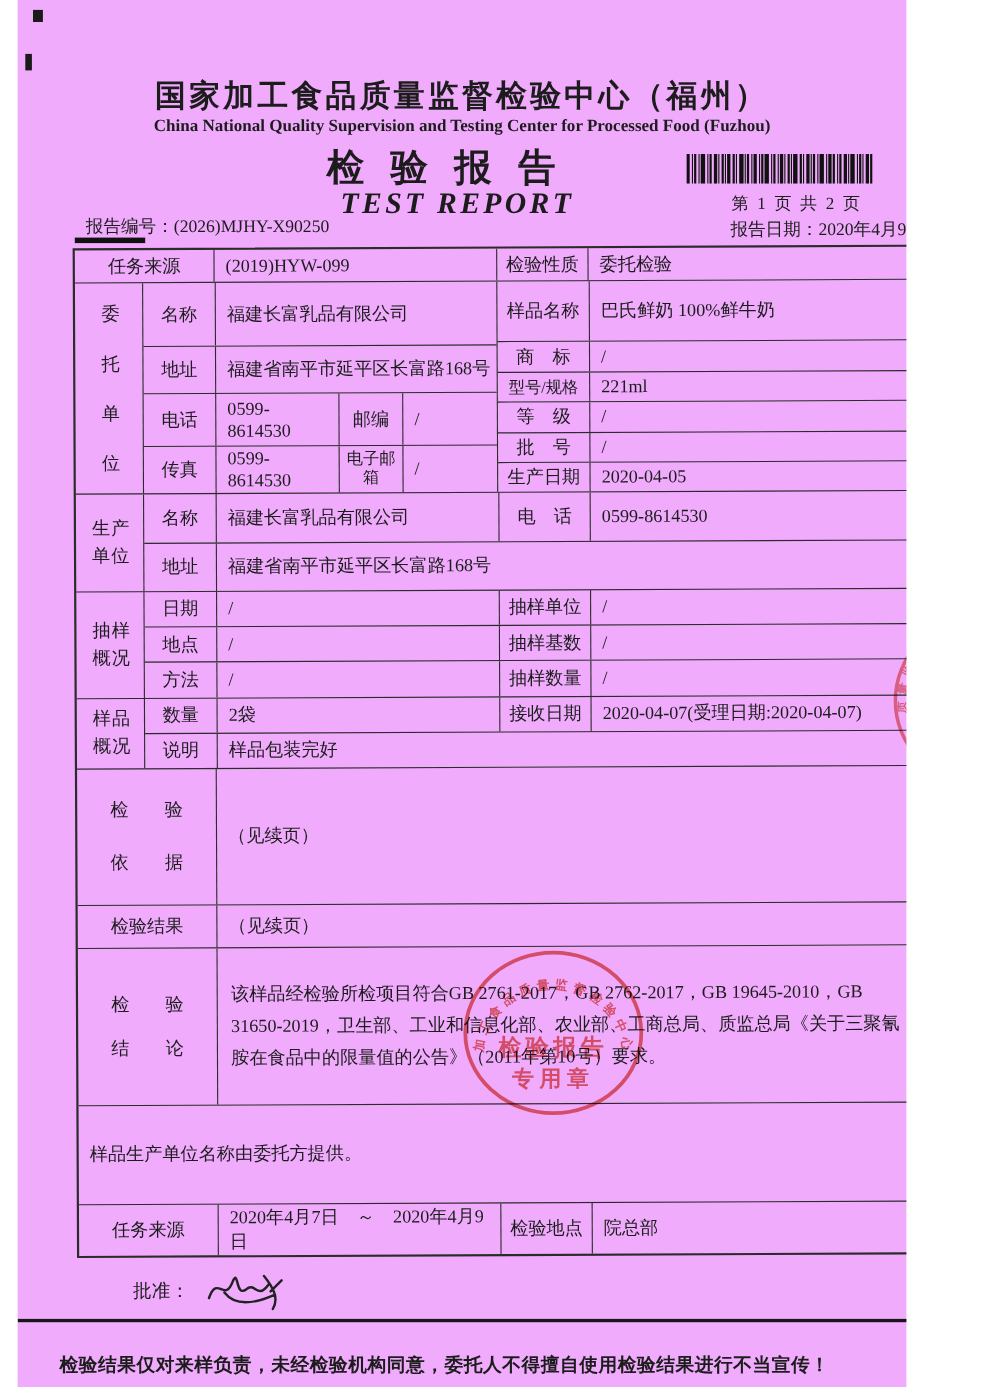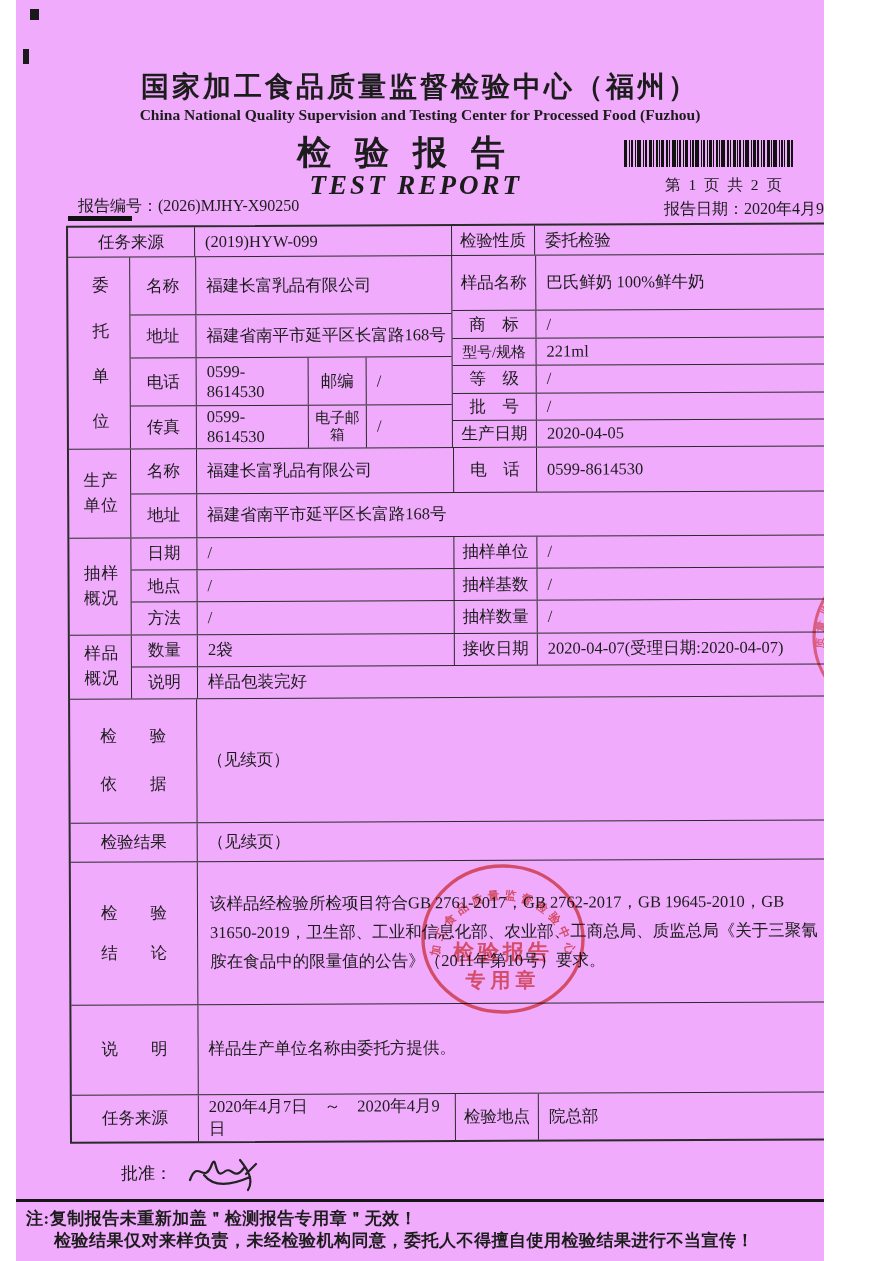--- a/index.html
+++ b/index.html
@@ -292,21 +292,20 @@
       <div class="cell lab w-biglab two-line sm">
         <div>检　　验</div>
         <div>结　　论</div>
       </div>
       <div class="cell grow" style="align-items:center;padding:0;">
         <span class="wrap-text">该样品经检验所检项目符合GB 2761-2017，GB 2762-2017，GB 19645-2010，GB 31650-2019，卫生部、工业和信息化部、农业部、工商总局、质监总局《关于三聚氰胺在食品中的限量值的公告》（2011年第10号）要求。</span>
       </div>
     </div>
 
     <div class="row" style="height:92px;">
-      <div class="cell lab w-biglab">说　　明</div>
       <div class="cell val grow">样品生产单位名称由委托方提供。</div>
     </div>
 
     <div class="row grow">
       <div class="cell lab w-biglab">任务来源</div>
       <div class="cell val w-lval">2020年4月7日　～　2020年4月9日</div>
       <div class="cell lab w-rlab">检验地点</div>
       <div class="cell val grow">院总部</div>
     </div>
   </div>
@@ -338,16 +337,15 @@
   <div class="sig-row">
     <div class="sig" style="left:105px;">
       <span>批准：</span>
       <svg width="110" height="46" viewBox="0 0 110 46">
         <path d="M10,30 C18,8 24,36 32,14 C37,4 34,30 44,22 C52,15 54,32 64,18 M24,25 C34,38 52,35 70,27 M60,10 C68,20 74,30 68,40 M66,24 l10,-10" fill="none" stroke="#222" stroke-width="2.2" stroke-linecap="round"></path>
       </svg>
     </div>
   </div>
 
   <div class="sep-line"></div>
-  <div class="note1">注:复制报告未重新加盖＂检测报告专用章＂无效！</div>
   <div class="note2">检验结果仅对来样负责，未经检验机构同意，委托人不得擅自使用检验结果进行不当宣传！</div>
 
 </div>
 
 </body></html>

